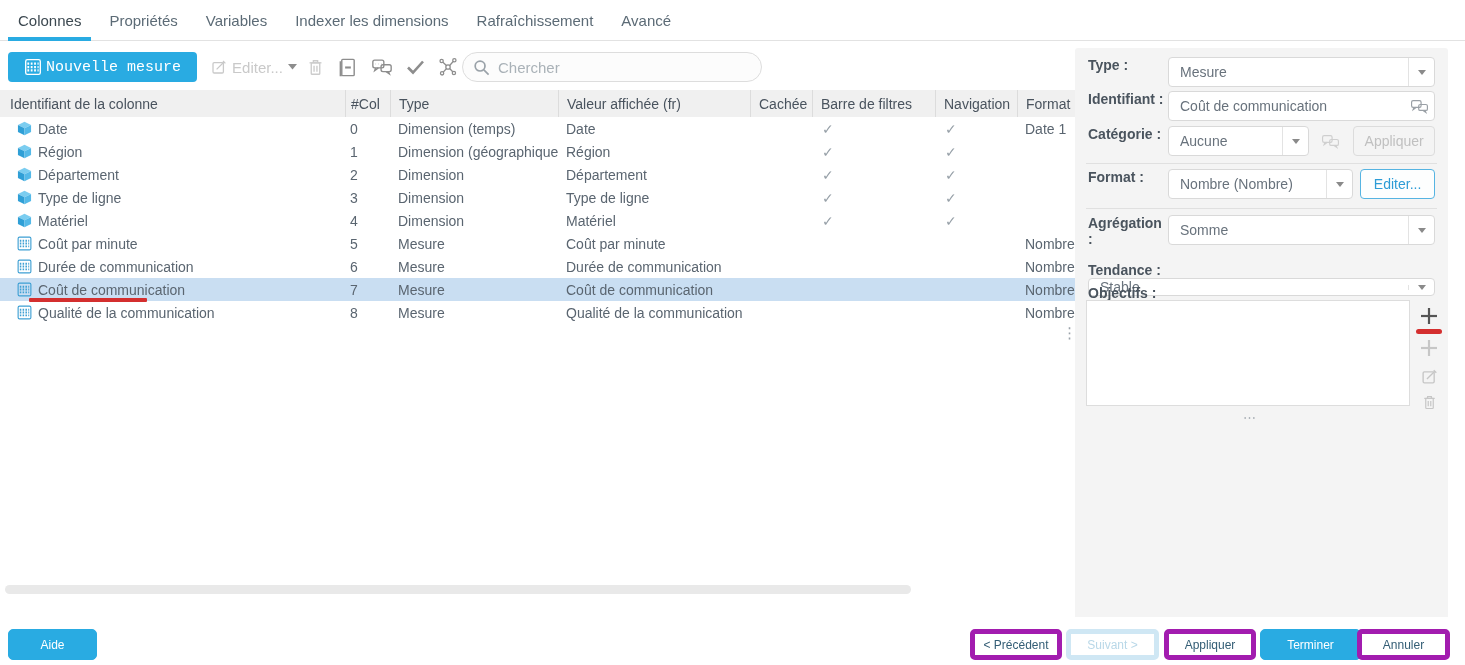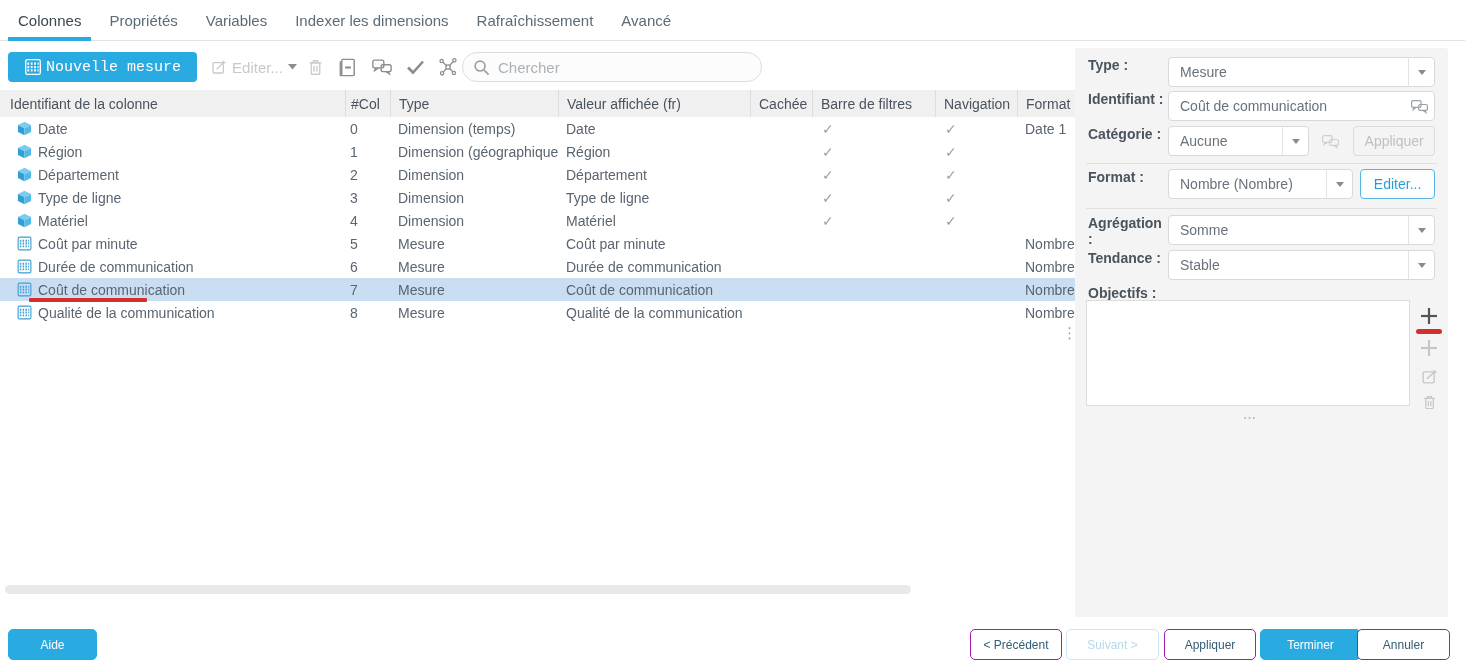--- a/index.html
+++ b/index.html
@@ -83,21 +83,21 @@
   .obj-btn.enabled { color:#555; }
   .obj-btn.disabled { color:#c6c6c6; cursor:default; }
   .plus-annotation { width:26px; height:5px; background:var(--annotation); border-radius:2.5px;
     margin:3px 0 4px 0; }
   .resize-dots { position:absolute; left:168px; top:362px; color:#9aa2a9; font-size:13px;
     letter-spacing:1px; cursor:s-resize; }
   
   .footer-btn { position:absolute; top:629px; height:31px; border-radius:5px; font-size:12px;
     display:flex; align-items:center; justify-content:center; cursor:pointer; font-family:inherit; }
   .btn-solid { background:var(--accent); border:1px solid var(--accent); color:#fff; }
-  .btn-outline { background:#fff; border:1px solid #a21caf; color:#335d75; }
+  .btn-outline { background:#fff; border:5px solid #a21caf; color:#335d75; }
   .btn-outline.disabled { border-color:#cfe7f4; color:#b9d8e8; cursor:default; }
   svg { display:block; }
 </style>
 </head>
 <body style="--accent: #29abe2; --selected-row: #c9def2; --annotation: #d42f2f;">
 
 <div class="tabbar" id="tabs">
     <div class="tab active">Colonnes</div>
     <div class="tab">Propriétés</div>
     <div class="tab">Variables</div>
@@ -462,21 +462,21 @@
   <div class="prow" style="top:167px; width:347px;">
     <span class="plabel">Agrégation :</span>
     <div class="pfield" style="flex:1;">
       <span class="ftext">Somme</span>
       <span class="caret-zone">
           <span class="caret"></span>
         </span>
     </div>
   </div>
 
-  <div class="prow" style="top:202px; width:347px;">
+  <div class="prow" style="top:214px; width:347px;flex-direction:column;">
     <span class="plabel">Tendance :</span>
     <div class="pfield" style="flex:1;">
       <span class="ftext">Stable</span>
       <span class="caret-zone">
           <span class="caret"></span>
         </span>
     </div>
   </div>
 
   <div class="objectives-label" style="top:237px;">Objectifs :</div>

